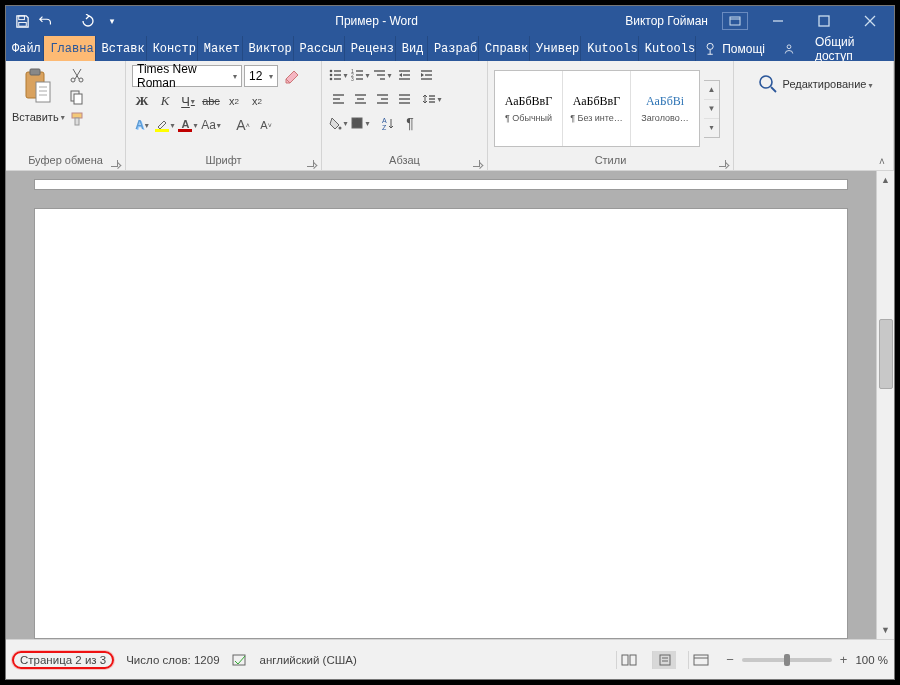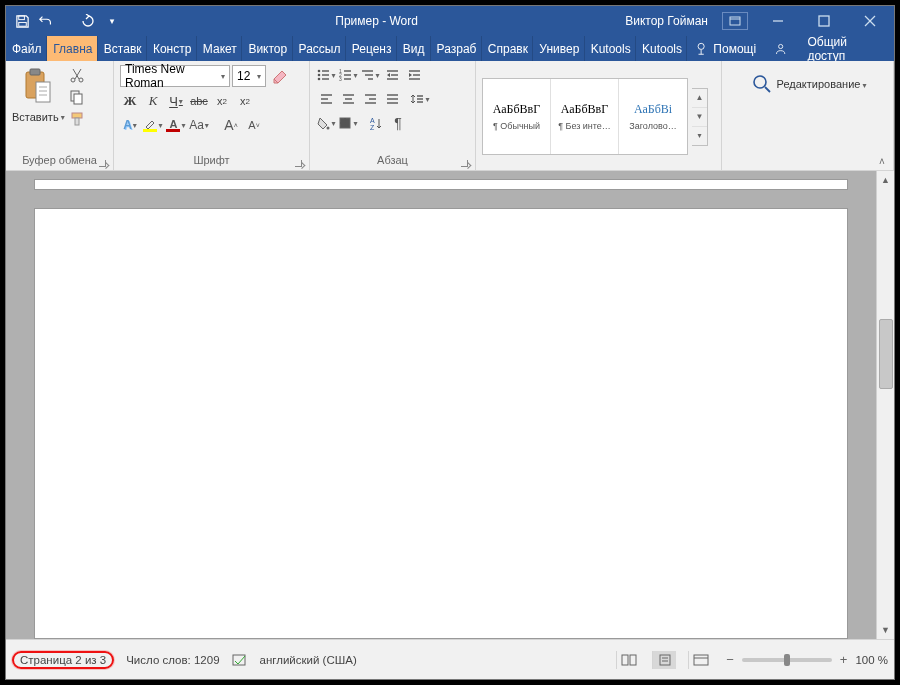--- a/index.html
+++ b/index.html
@@ -13,21 +13,21 @@
 .qat-sep { width: 10px; }
 .title-center { flex: 1; text-align: center; white-space: nowrap; }
 .title-right { display: flex; align-items: center; gap: 6px; padding-right: 4px; }
 .username { font-size: 12px; margin-right: 8px; }
 .win-btn { width: 40px; height: 30px; display: flex; align-items: center; justify-content: center; cursor: pointer; }
 .win-btn svg { stroke: #cde; }
 .ribbon-opts { width: 26px; height: 18px; border: 1px solid #6a8bc0; display: flex; align-items: center; justify-content: center; margin-right: 4px; }
 
 
 .tabs { height: 25px; background: #2b579a; display: flex; align-items: stretch; font-size: 12px; color: #fff; }
-.tab { padding: 0 6px; display: flex; align-items: center; cursor: pointer; border-right: 1px solid #244a84; white-space: nowrap; overflow: hidden; }
+.tab { padding: 0 6px; display: flex; align-items: center; cursor: pointer; border-right: 1px solid #244a84; white-space: nowrap; overflow: hidden; font-family: Liberation Mono, monospace; }
 .tab.active { background: #fdba74; color: #2b579a; }
 .tab-file { background: #2b579a; font-weight: 400; }
 .tabs-spacer { flex: 1; }
 .tab-help { display: flex; align-items: center; gap: 4px; padding: 0 8px; color: #fff; cursor: pointer; }
 .tab-share { display: flex; align-items: center; gap: 20px; padding: 0 10px; color: #fff; cursor: pointer; }
 
 
 .ribbon { height: 110px; background: #f1f1f1; border-bottom: 1px solid #d4d4d4; display: flex; position: relative; }
 .group { border-right: 1px solid #d4d4d4; display: flex; flex-direction: column; padding: 4px 6px 2px 6px; }
 .group-body { flex: 1; display: flex; gap: 4px; }
@@ -198,21 +198,21 @@
       <svg width="14" height="14" viewBox="0 0 16 16">
           <circle cx="8" cy="5" r="2.5" fill="none" stroke="#fff"></circle>
           <path d="M3 14 a5 4 0 0 1 10 0" fill="none" stroke="#fff"></path>
         </svg>
       <span>Общий доступ</span>
     </div>
   </div>
 
   <div class="ribbon">
 
-    <div class="group" style="width:108px">
+    <div class="group" style="width:120px">
       <div class="group-body">
         <div class="clip-col1">
           <div class="clip-icon">
             <svg width="32" height="38" viewBox="0 0 32 38">
                 <rect x="4" y="4" width="18" height="26" rx="2" fill="#d9a25f" stroke="#b07830"></rect>
                 <rect x="8" y="1" width="10" height="6" rx="1" fill="#888" stroke="#666"></rect>
                 <rect x="14" y="14" width="14" height="20" fill="#fff" stroke="#888"></rect>
                 <line x1="17" y1="19" x2="25" y2="19" stroke="#aaa"></line>
                 <line x1="17" y1="23" x2="25" y2="23" stroke="#aaa"></line>
                 <line x1="17" y1="27" x2="25" y2="27" stroke="#aaa"></line>
@@ -463,20 +463,24 @@
             <span class="style-preview blue">АаБбВі</span>
             <span class="style-name">Заголово…</span>
           </div>
         </div>
         <div class="gallery-scroll">
           <div>▲</div>
           <div>▼</div>
           <div>▾</div>
         </div>
       </div>
+      <div class="group-label">
+          <span>Стили</span>
+          <span class="launcher"></span>
+        </div>
     </div>
 
     <div class="group" style="flex:1;min-width:120px">
       <div class="group-body" style="justify-content:center;align-items:flex-start;padding-top:6px">
         <div class="edit-body">
           <div class="edit-icon">
               <svg width="22" height="22" viewBox="0 0 22 22">
                 <circle cx="9" cy="9" r="6" fill="none" stroke="#2b579a" stroke-width="1.6"></circle>
                 <line x1="14" y1="14" x2="19" y2="19" stroke="#2b579a" stroke-width="1.8"></line>
               </svg>

